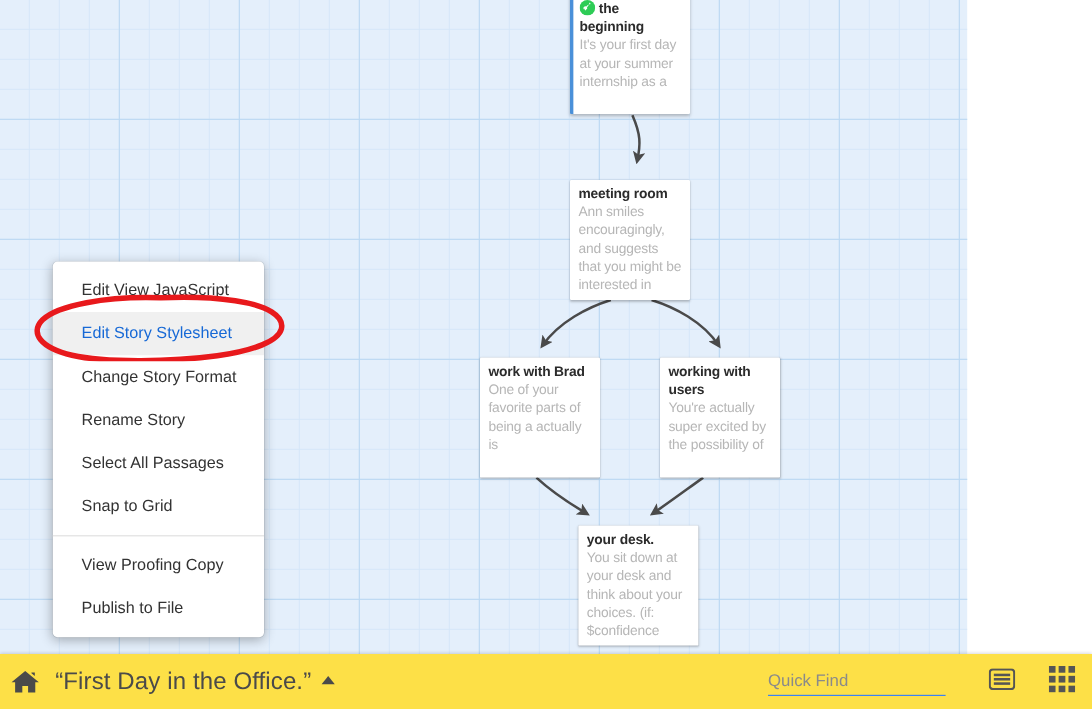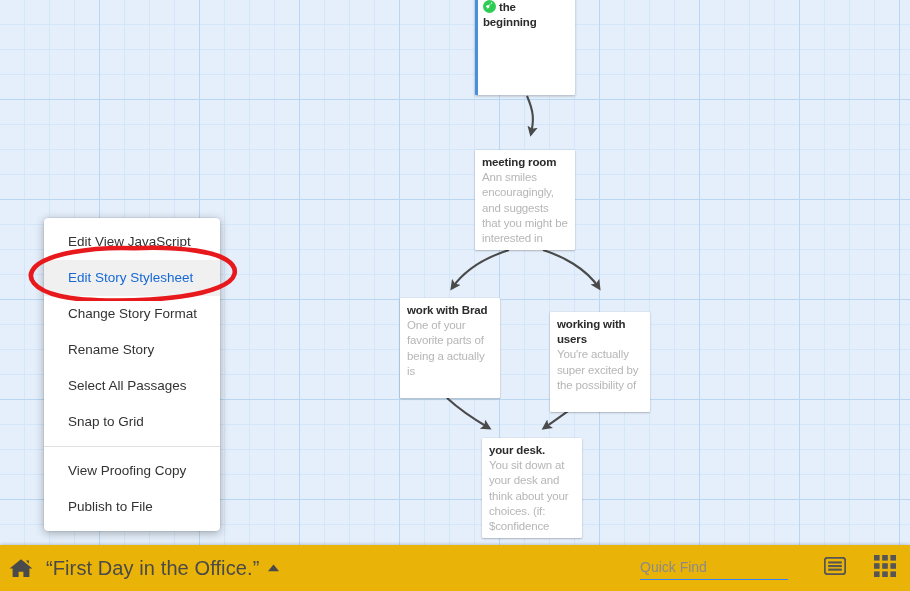--- a/index.html
+++ b/index.html
@@ -19,21 +19,21 @@
     width: 910px;
     height: 591px;
     overflow: hidden;
   }
 
   
   #canvas {
     position: absolute;
     left: 0;
     top: 0;
-    width: 910px;
+    width: 806px;
     height: 545px;
     background-color: #e5eff c;
     background-color: #e4effb;
     background-image:
       linear-gradient(to right, #b9d7f2 1px, transparent 1px),
       linear-gradient(to bottom, #b9d7f2 1px, transparent 1px),
       linear-gradient(to right, #d4e6f9 1px, transparent 1px),
       linear-gradient(to bottom, #d4e6f9 1px, transparent 1px);
     background-size: 100px 100px, 100px 100px, 25px 25px, 25px 25px;
     background-position: -1px -1px, -1px -1px, -1px -1px, -1px -1px;
@@ -129,21 +129,21 @@
     pointer-events: none;
   }
 
   
   #toolbar {
     position: absolute;
     left: 0;
     top: 545px;
     width: 910px;
     height: 46px;
-    background: #eab308;
+    background: #fde047;
     box-shadow: 0 -1px 3px rgba(0,0,0,0.18);
     z-index: 20;
   }
   #toolbar-left {
     position: absolute;
     left: 8px;
     top: 0;
     height: 46px;
     display: flex;
     align-items: center;
@@ -214,33 +214,34 @@
 
     <div class="passage selected" style="left:475px; top:-5px;">
       <div class="p-title">
         <span class="start-badge">
           <svg viewBox="0 0 16 16" width="13" height="13">
             <circle cx="8" cy="8" r="8" fill="#2ecc56"></circle>
             <path d="M11.6 4.2c-1.9.1-3.6 1-4.8 2.4l-.9-.2c-.3-.1-.6 0-.8.2L3.6 8.1c-.2.2-.1.5.2.6l1.2.3-.9 1 .1.1 1-.9.3 1.2c.1.3.4.4.6.2l1.5-1.5c.2-.2.3-.5.2-.8l-.2-.9c1.4-1.2 2.3-2.9 2.4-4.8 0-.3-.1-.4-.4-.4z" fill="#ffffff"></path>
           </svg>
         </span><span>the beginning</span>
       </div>
+      <div class="p-excerpt">It's your first day at your summer internship as a</div>
     </div>
 
     <div class="passage" style="left:475px; top:150px;">
       <div class="p-title">meeting room</div>
       <div class="p-excerpt">Ann smiles encouragingly, and suggests that you might be interested in</div>
     </div>
 
     <div class="passage" style="left:400px; top:298px;">
       <div class="p-title">work with Brad</div>
       <div class="p-excerpt">One of your favorite parts of being a actually is</div>
     </div>
 
-    <div class="passage" style="left:550px; top:312px;">
+    <div class="passage" style="left:550px; top:298px;">
       <div class="p-title">working with users</div>
       <div class="p-excerpt">You're actually super excited by the possibility of</div>
     </div>
 
     <div class="passage" style="left:482px; top:438px;">
       <div class="p-title">your desk.</div>
       <div class="p-excerpt">You sit down at your desk and think about your choices. (if: $confidence</div>
     </div>
   </div>
 

